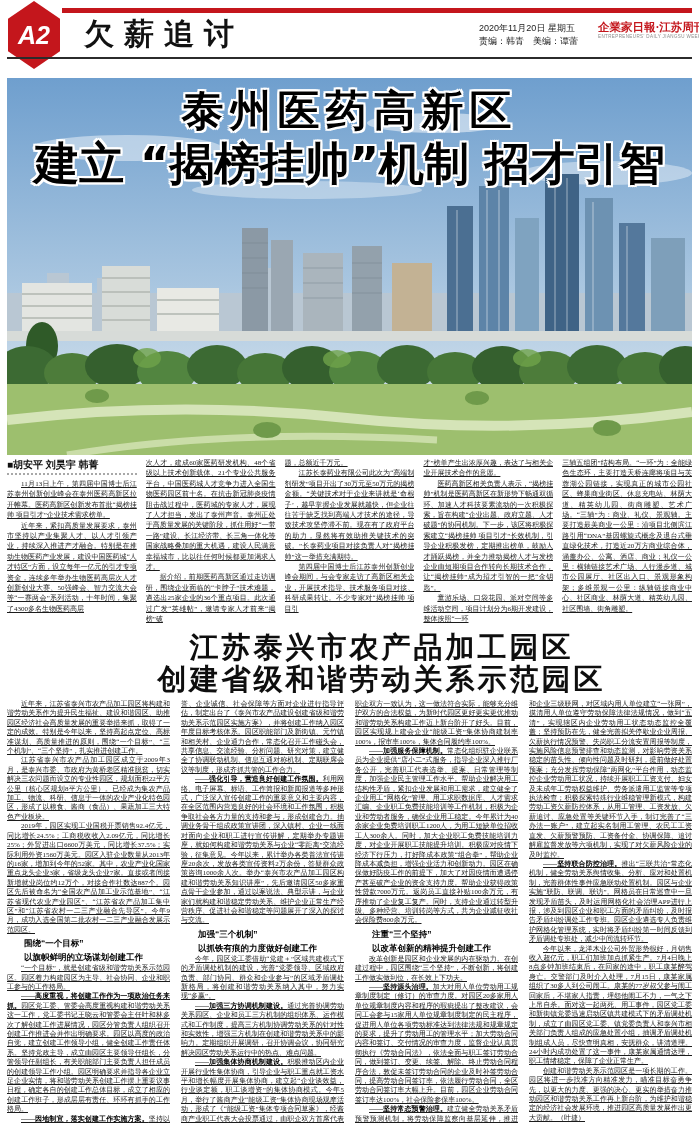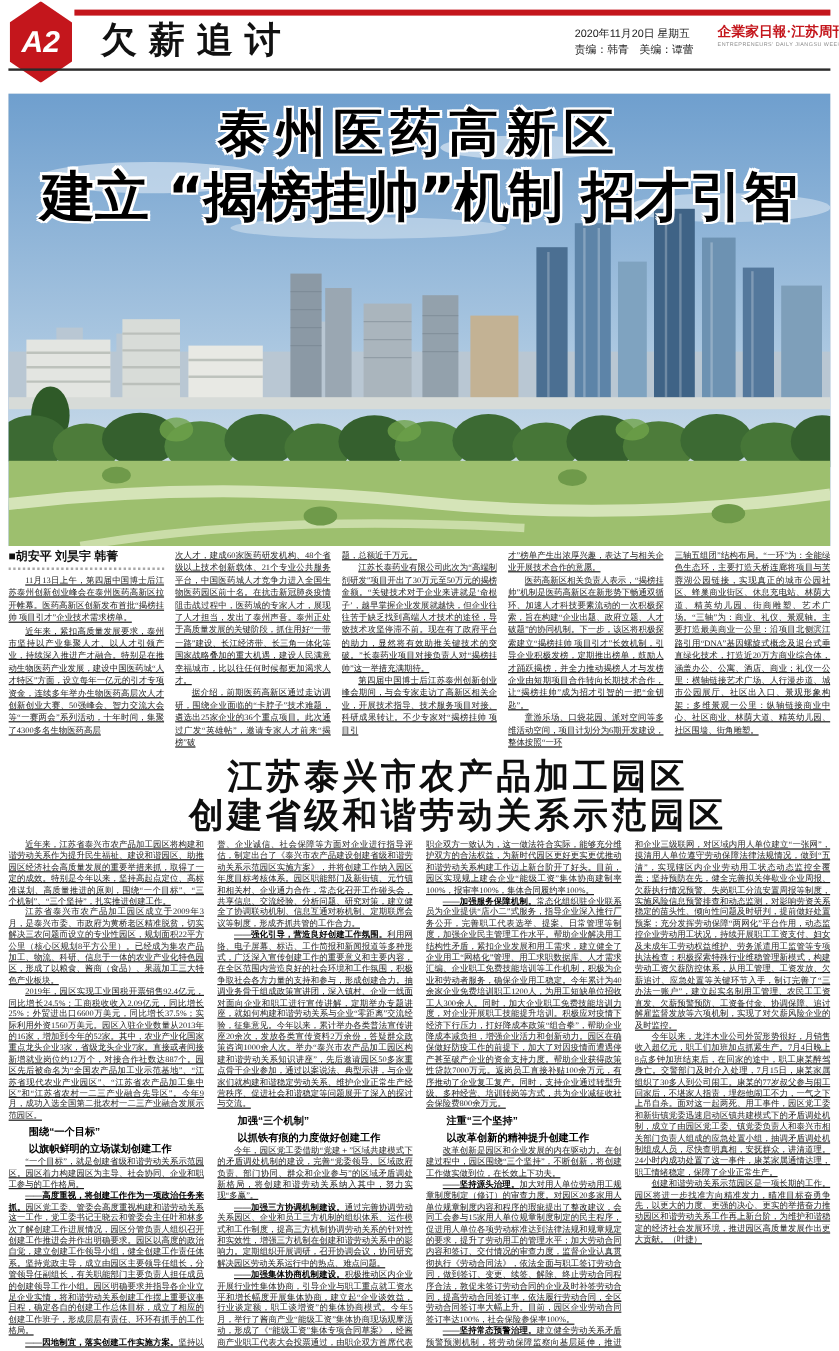--- a/index.html
+++ b/index.html
@@ -236,18 +236,19 @@
         <p class="para cont">职企双方一致认为，这一做法符合实际，能够充分维护双方的合法权益，为新时代园区更好更实更优推动和谐劳动关系构建工作迈上新台阶开了好头。目前，园区实现规上建会企业“能级工资”集体协商建制率100%，报审率100%，集体合同履约率100%。</p>
         <p class="para"><strong class="lead">——加强服务保障机制。</strong>常态化组织驻企业联系员为企业提供“店小二”式服务，指导企业深入推行厂务公开，完善职工代表选举、提案、日常管理等制度，加强企业民主管理工作水平。帮助企业解决用工结构性矛盾，紧扣企业发展和用工需求，建立健全了企业用工“网格化”管理、用工求职数据库、人才需求汇编、企业职工免费技能培训等工作机制，积极为企业和劳动者服务，确保企业用工稳定。今年累计为40余家企业免费培训职工1200人，为用工短缺单位招收工人300余人。同时，加大企业职工免费技能培训力度，对企业开展职工技能提升培训。积极应对疫情下经济下行压力，打好降成本政策“组合拳”，帮助企业降成本减负担，增强企业活力和创新动力。园区在确保做好防疫工作的前提下，加大了对因疫情而遭遇停产甚至破产企业的资金支持力度。帮助企业获得政策性贷款7000万元。返岗员工直接补贴100余万元，有序推动了企业复工复产。同时，支持企业通过转型升级、多种经营、培训转岗等方式，共为企业减征收社会保险费800余万元。</p>
         <p class="subhead">注重“三个坚持”</p>
         <p class="subhead">以改革创新的精神提升创建工作</p>
         <p class="para">改革创新是园区和企业发展的内在驱动力。在创建过程中，园区围绕“三个坚持”，不断创新，将创建工作做实做到位，在长效上下功夫。</p>
         <p class="para"><strong class="lead">——坚持源头治理。</strong>加大对用人单位劳动用工规章制度制定（修订）的审查力度。对园区20多家用人单位规章制度内容和程序的瑕疵提出了整改建议，会同工会参与15家用人单位规章制度制定的民主程序，促进用人单位各项劳动标准达到法律法规和规章规定的要求，提升了劳动用工的管理水平；加大劳动合同内容和签订、交付情况的审查力度，监督企业认真贯彻执行《劳动合同法》，依法全面与职工签订劳动合同，做到签订、变更、续签、解除、终止劳动合同程序合法，敦促未签订劳动合同的企业及时补签劳动合同，提高劳动合同签订率，依法履行劳动合同，全区劳动合同签订率大幅上升。目前，园区企业劳动合同签订率达100%，社会保险参保率100%。</p>
         <p class="para"><strong class="lead">——坚持常态预警治理。</strong>建立健全劳动关系矛盾预警预测机制，将劳动保障监察向基层延伸，推进区、镇村</p>
       </div>
       <div class="col">
         <p class="para cont">和企业三级联网，对区域内用人单位建立“一张网”，摸清用人单位遵守劳动保障法律法规情况，做到“五清”，实现辖区内企业劳动用工状态动态监控全覆盖；坚持预防在先，健全完善拟关停歇业企业周报、欠薪执行情况预警、失岗职工分流安置周报等制度，实施风险信息预警排查和动态监测，对影响劳资关系稳定的苗头性、倾向性问题及时研判，提前做好处置预案；充分发挥劳动保障“两网化”平台作用，动态监控企业劳动用工状况，持续开展职工工资支付、妇女及未成年工劳动权益维护、劳务派遣用工监管等专项执法检查；积极探索特殊行业维稳管理新模式，构建劳动工资欠薪防控体系，从用工管理、工资发放、欠薪追讨、应急处置等关键环节入手，制订完善了“三办法一账户”，建立起实名制用工管理、农民工工资直发、欠薪预警预防、工资备付金、协调保障、追讨解雇监督发放等六项机制，实现了对欠薪风险企业的及时监控。</p>
+        <p class="para"><strong class="lead">——坚持联合防控治理。</strong>推出“三联共治”常态化机制，健全劳动关系舆情收集、分析、应对和处置机制，完善群体性事件应急联动处置机制。园区与企业实施“联防、联调、联访”。网格员在日常巡查中一旦发现矛盾苗头，及时运用网格化社会治理APP进行上报，涉及到园区企业和职工方面的矛盾纠纷，及时报告矛盾纠纷调处工作专班。园区企业遴选专人负责维护网格化管理系统，实时将矛盾纠纷第一时间反馈到矛盾调处专班处，减少中间流转环节。</p>
         <p class="para">今年以来，龙洋木业公司外贸形势很好，月销售收入超亿元，职工们加班加点抓紧生产。7月4日晚上8点多钟加班结束后，在回家的途中，职工康某醉驾身亡。交警部门及时介入处理，7月15日，康某家属组织了30多人到公司闹工。康某的77岁叔父参与闹工回家后，不堪家人指责，埋怨他闹工不力，一气之下上吊自杀。面对这一起两死、用工事件，园区党工委和新街镇党委迅速启动区镇共建模式下的矛盾调处机制，成立了由园区党工委、镇党委负责人和泰兴市相关部门负责人组成的应急处置小组，抽调矛盾调处机制组成人员，尽快查明真相，安抚群众，讲清道理。24小时内成功处置了这一事件，康某家属通情达理，职工情绪稳定，保障了企业正常生产。</p>
         <p class="para">创建和谐劳动关系示范园区是一项长期的工作。园区将进一步找准方向精准发力，瞄准目标奋勇争先，以更大的力度、更强的决心、更实的举措奋力推动园区和谐劳动关系工作再上新台阶，为维护和谐稳定的经济社会发展环境，推进园区高质量发展作出更大贡献。（叶捷）</p>
       </div>
     </section>
 
 </div>
 
 </body></html>

